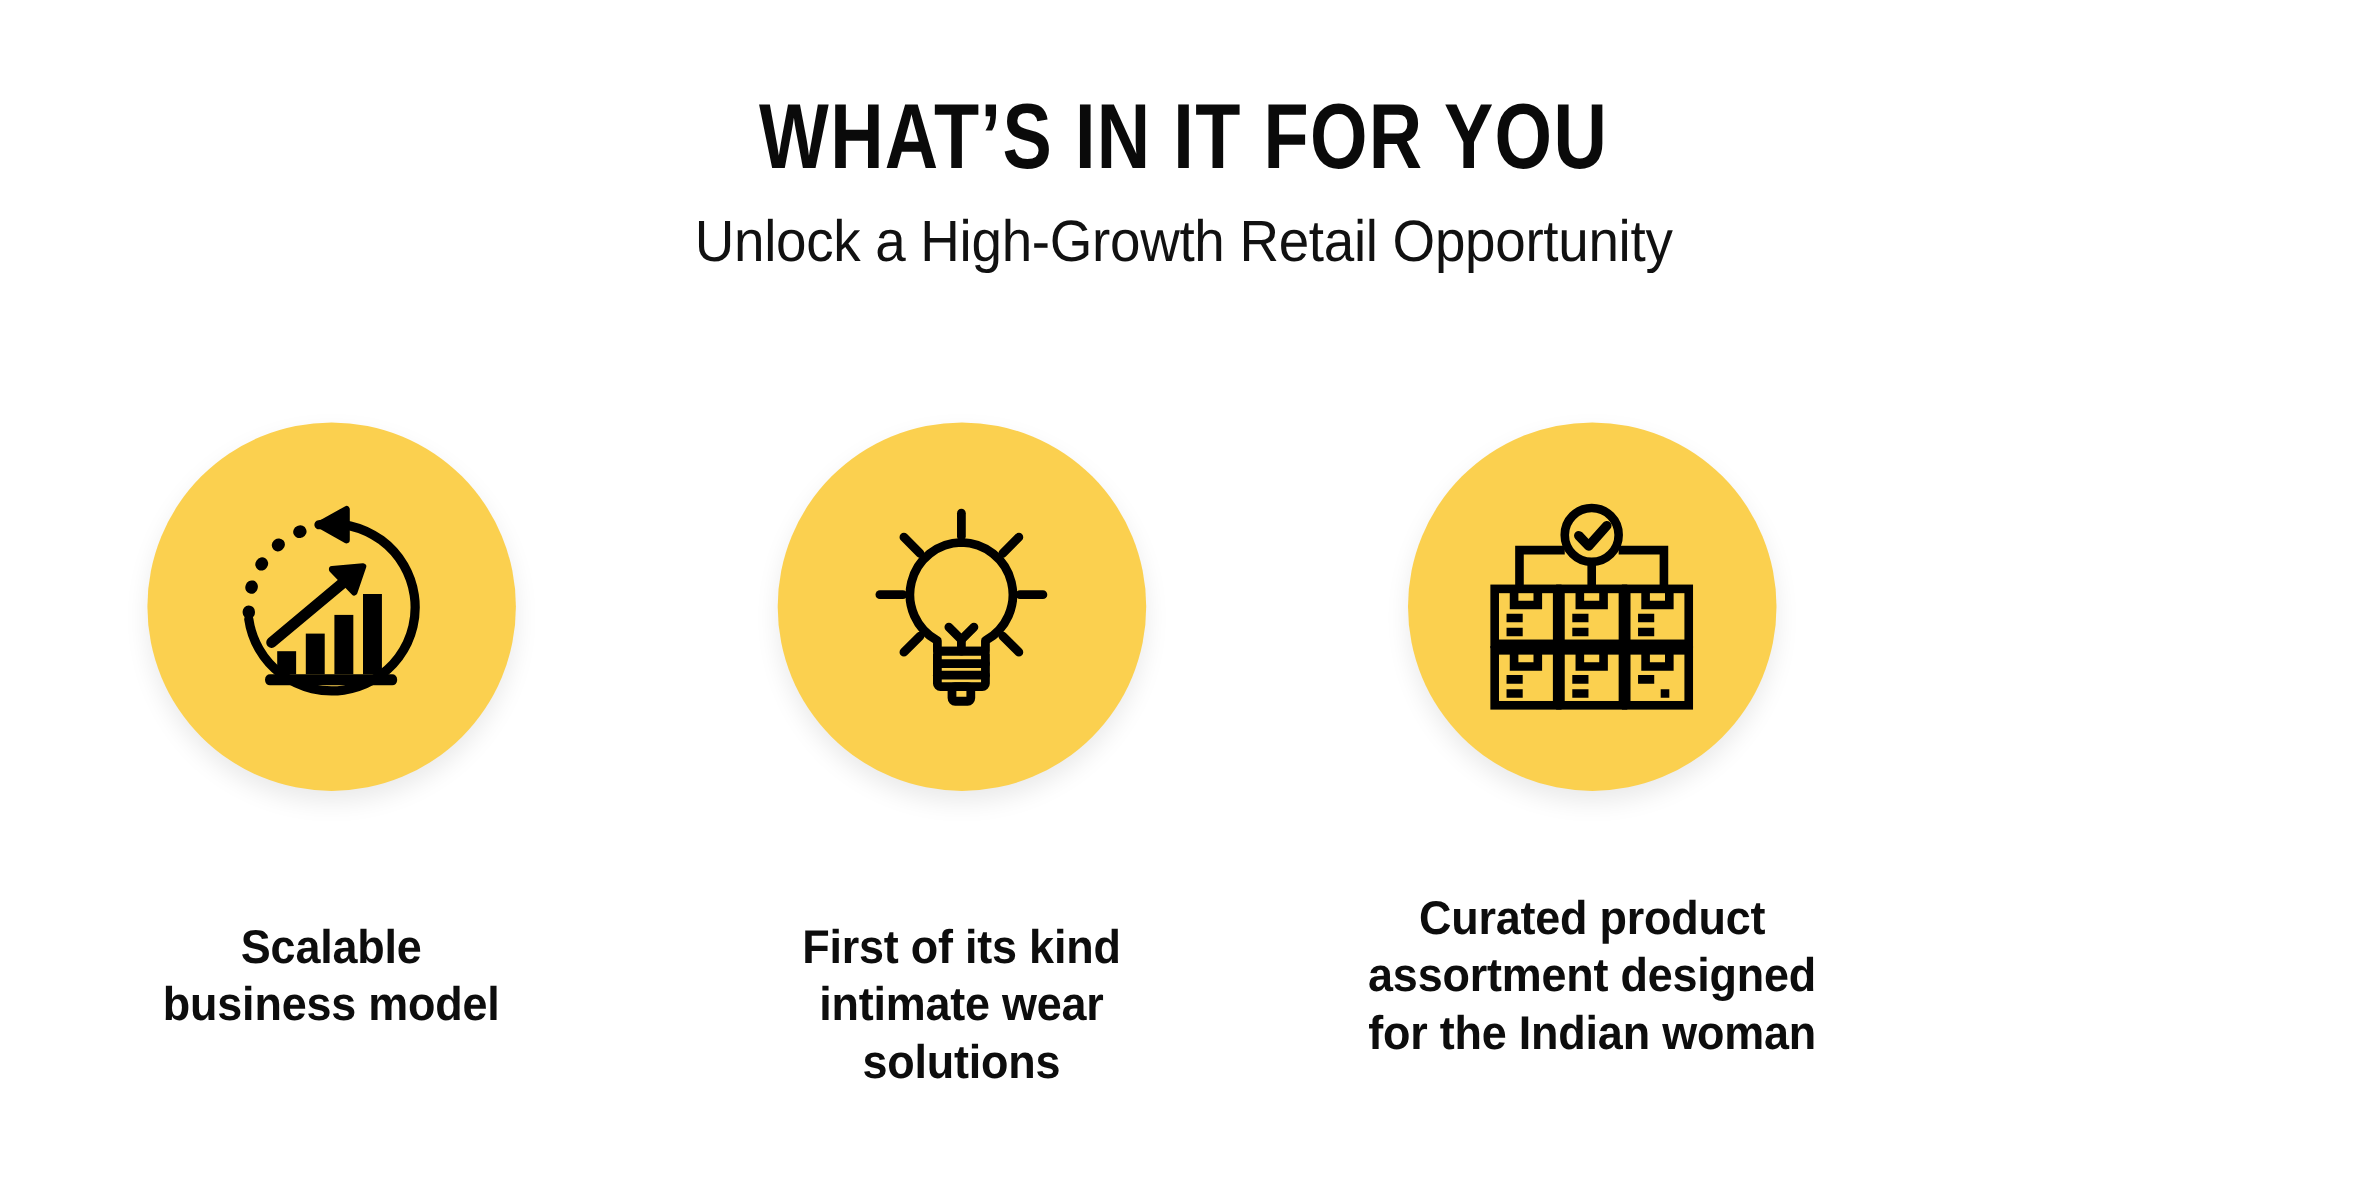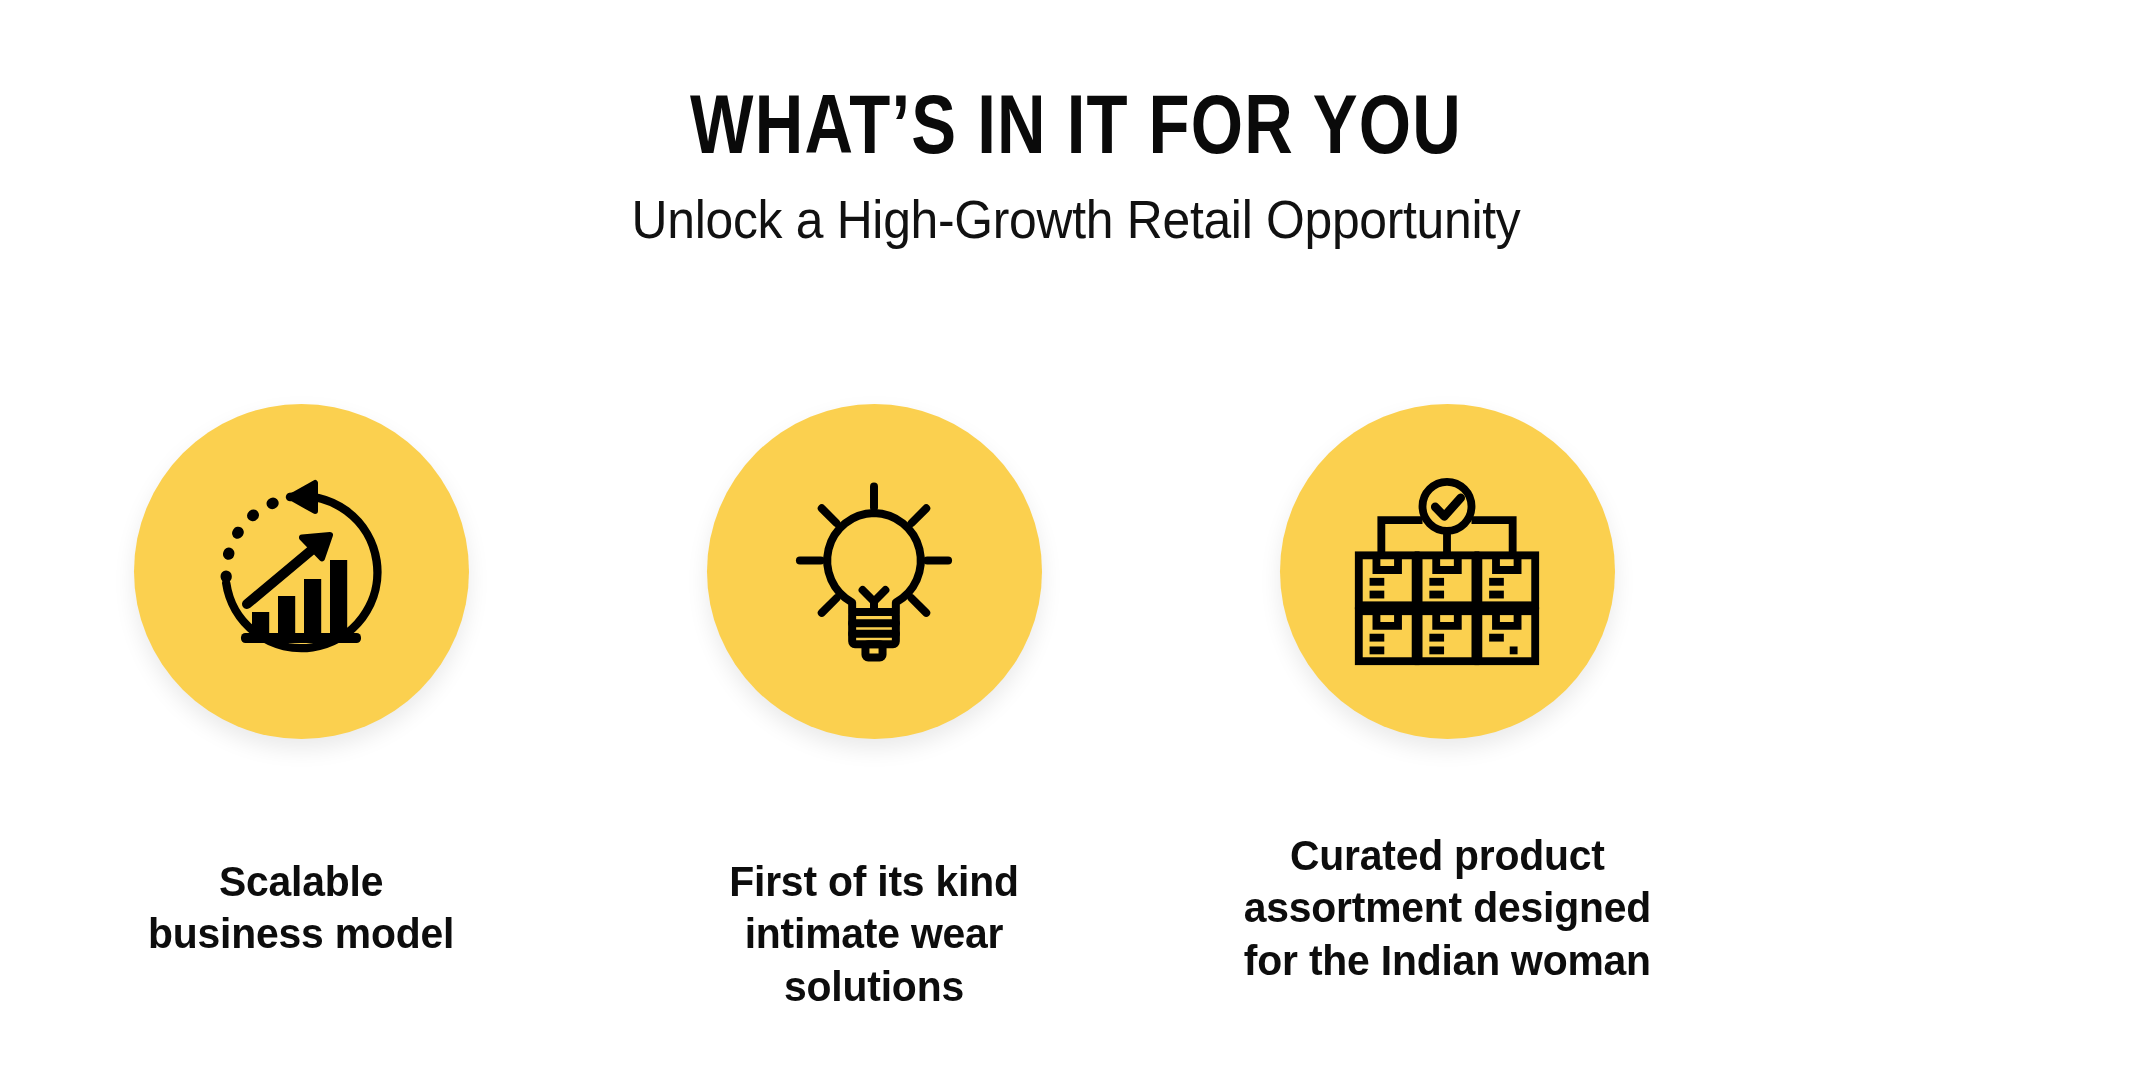--- a/index.html
+++ b/index.html
@@ -58,21 +58,21 @@
     margin: 0;
     padding-top: 26px;
     transform: scaleX(0.94);
     transform-origin: center top;
     white-space: nowrap;
   }
 
   
   .cards {
     position: absolute;
-    top: 404px;
+    top: 384px;
     left: 0;
     width: 1748px;
     display: flex;
     flex-direction: row;
     align-items: flex-start;
     justify-content: space-between;
     padding: 0 72px;
     box-sizing: border-box;
   }
 

